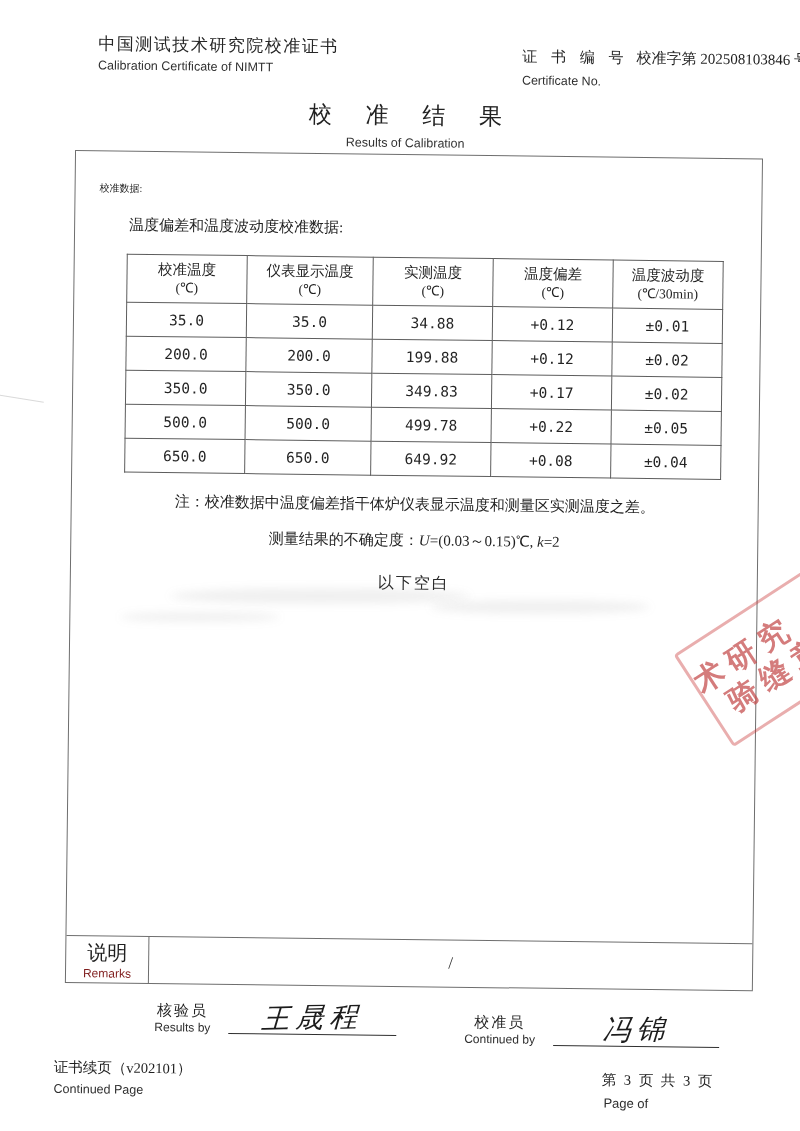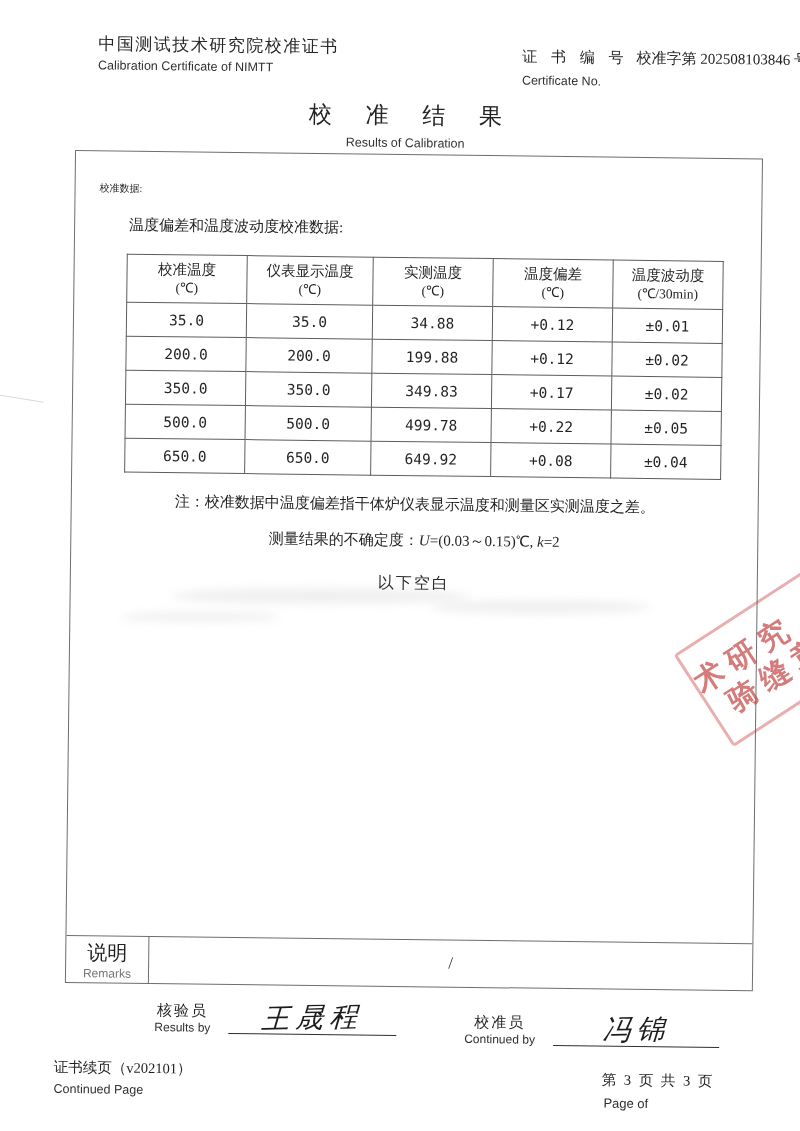--- a/index.html
+++ b/index.html
@@ -38,21 +38,21 @@
 
   .note-line { position:absolute; left:0; right:0; top:340px; text-align:center; font-size:15px; }
   .uncert-line { position:absolute; left:0; right:0; top:376px; text-align:center; font-size:15px; }
   .uncert-line .it { font-style:italic; font-family:"Liberation Serif", serif; }
   .blank-line { position:absolute; left:0; right:0; top:418px; text-align:center; font-size:16px; letter-spacing:2px; color:#2b2b2b; }
 
   
   .remarks-row { position:absolute; left:0; right:0; bottom:0; height:46px; border-top:1px solid #6e6e6e; display:flex; }
   .remarks-label { width:82px; border-right:1px solid #6e6e6e; display:flex; flex-direction:column; align-items:center; justify-content:center; }
   .remarks-label .zh { font-size:20px; }
-  .remarks-label .en-s { font-size:12px; color:#737373; }
+  .remarks-label .en-s { font-size:12px; color:#7f1d1d; }
   .remarks-value { flex:1; display:flex; align-items:center; justify-content:center; font-size:17px; color:#333; }
 
   
   .sig-group { position:absolute; white-space:nowrap; }
   .sig-labels { display:inline-block; vertical-align:top; text-align:center; }
   .sig-labels .zh { font-size:15px; letter-spacing:2px; }
   .sig-labels .en-s { font-size:12px; color:#2e2e2e; }
   .sig-line { display:inline-block; vertical-align:top; margin-left:14px; border-bottom:1.6px solid #2f2f2f; text-align:center; }
   .handwriting { font-size:28px; color:#1c1c1c; letter-spacing:6px; font-style:italic; transform:rotate(-2deg) skewX(-4deg); display:inline-block; line-height:1.1; font-family:cursive; }
 

